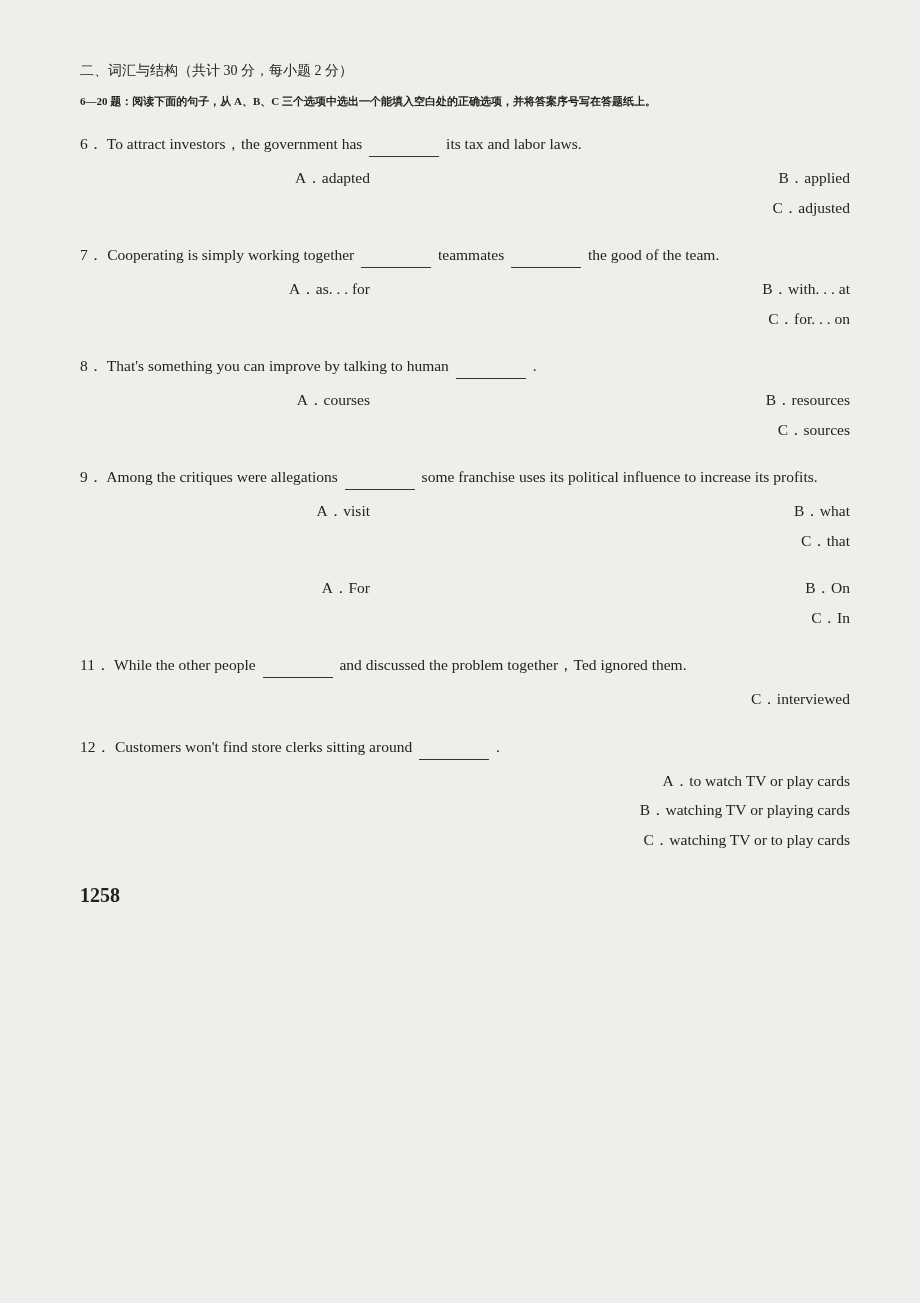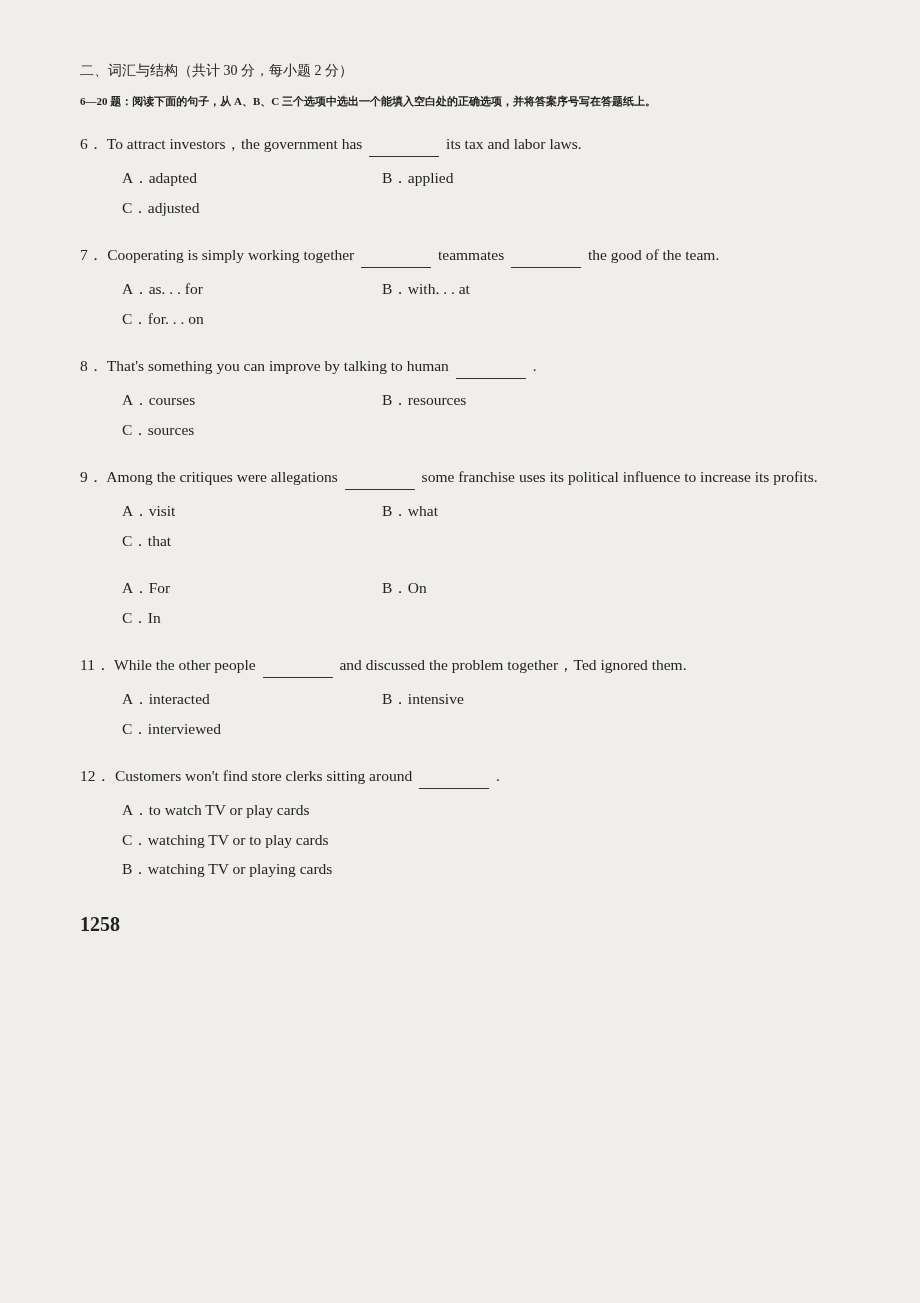--- a/index.html
+++ b/index.html
@@ -38,21 +38,22 @@
 
     .question-text {
       font-size: 15.5px;
       line-height: 1.75;
       text-align: justify;
       margin-bottom: 6px;
       margin-top: 8px;
     }
 
     .options {
-      margin-left: 42px;
+      margin-left: 30px;
+      text-align: right;
     }
 
     .option-row {
       display: flex;
       font-size: 15.5px;
       line-height: 1.9;
     }
 
     .option-row.single {
       display: block;
@@ -175,43 +176,39 @@
 </div>
 
 <div class="question-block">
   <div class="question-text">
     <span>11．</span>
     <span>While the other people</span>
     <span class="blank">&nbsp;&nbsp;&nbsp;&nbsp;&nbsp;&nbsp;&nbsp;&nbsp;</span>
     <span>and discussed the problem together，Ted ignored them.</span>
   </div>
   <div class="options">
-    <div class="option-row">
-      <span class="option-a">A．interacted</span>
-      <span class="option-b">B．intensive</span>
-    </div>
     <div class="option-row single">
       <span>C．interviewed</span>
     </div>
   </div>
 </div>
 
 <div class="question-block">
   <div class="question-text">
     <span>12．</span>
     <span>Customers won't find store clerks sitting around</span>
     <span class="blank">&nbsp;&nbsp;&nbsp;&nbsp;&nbsp;&nbsp;&nbsp;&nbsp;</span>
     <span>.</span>
   </div>
   <div class="options">
     <div class="option-row single">
       <span>A．to watch TV or play cards</span>
     </div>
     <div class="option-row single">
+      <span>B．watching TV or playing cards</span>
+    </div>
+    <div class="option-row single">
       <span>C．watching TV or to play cards</span>
     </div>
-    <div class="option-row single">
-      <span>B．watching TV or playing cards</span>
-    </div>
   </div>
 </div>
 
 <div class="page-number">1258</div>
 
 </body></html>

